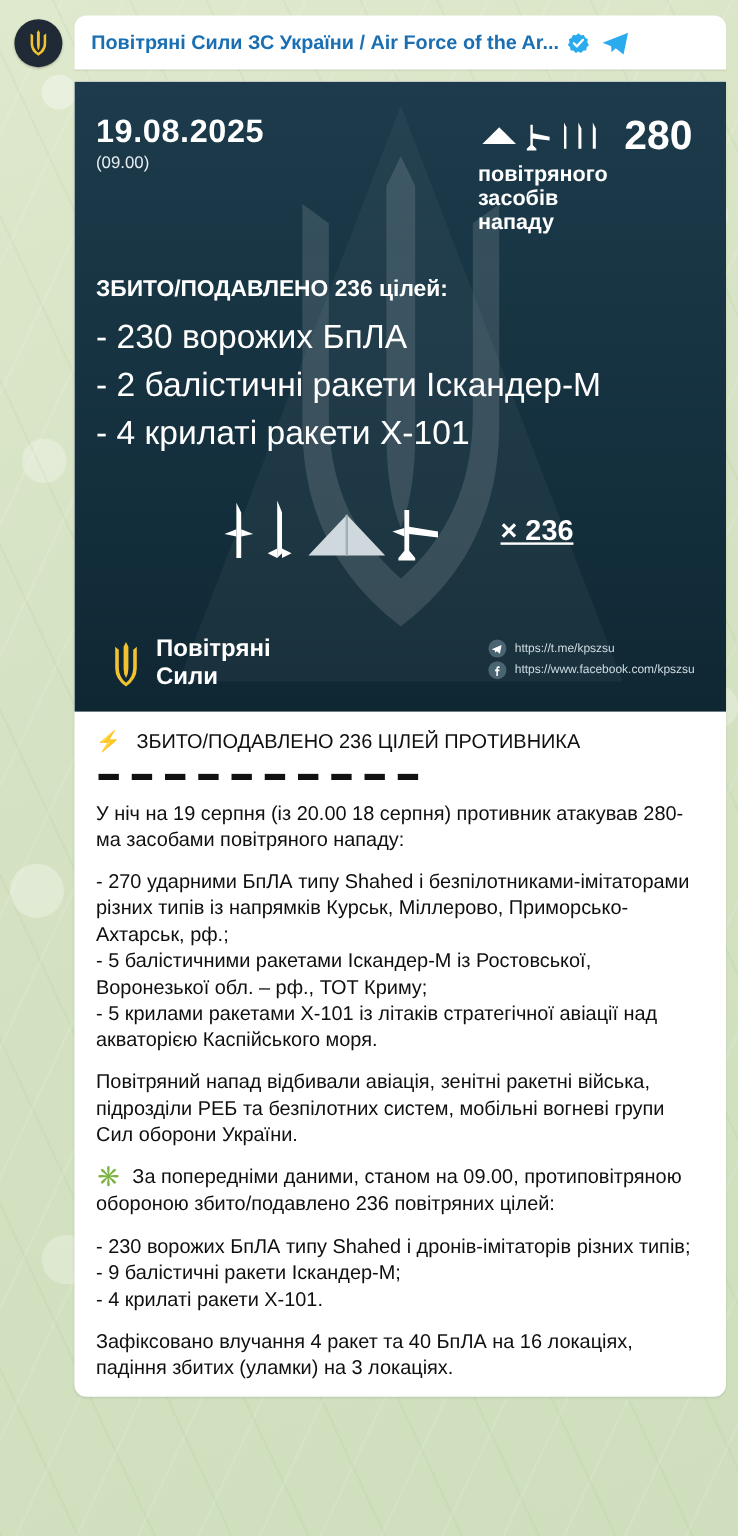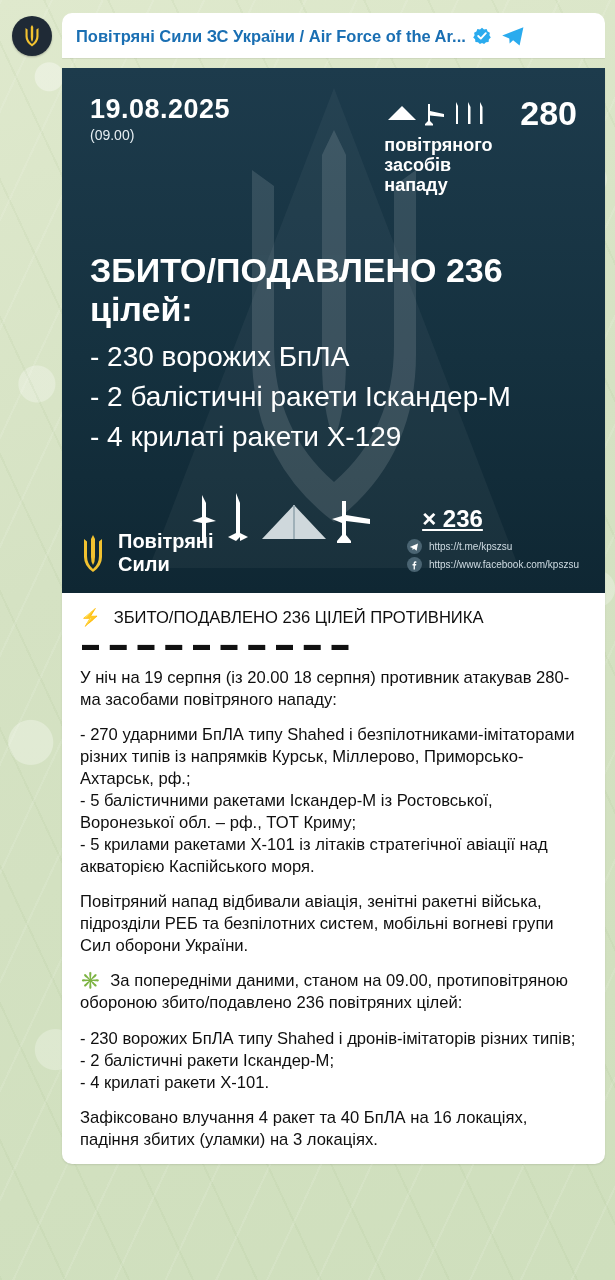--- a/index.html
+++ b/index.html
@@ -125,54 +125,54 @@
   .poster .cone {
     position:absolute;
     left: 50%;
     top: 20px;
     transform: translateX(-50%);
     width: 0; height: 0;
     border-left: 185px solid transparent;
     border-right: 185px solid transparent;
     border-bottom: 480px solid rgba(255,255,255,0.045);
   }
-  .poster-inner { position: relative; z-index: 3; padding: 26px 28px 0 28px; }
+  .poster-inner { position: relative; z-index: 3; padding: 26px 28px 0 18px; }
 
   .poster-top { display: flex; justify-content: space-between; align-items: flex-start; }
   .date { font-size: 27px; font-weight: bold; letter-spacing: 0.5px; }
   .time { font-size: 14px; margin-top: 2px; color: #e6eef2; }
 
   .count-block { text-align: left; padding-top: 2px; }
-  .count-line { display: flex; align-items: center; gap: 26px; }
+  .count-line { display: flex; align-items: center; gap: 12px; }
   .count-num { font-size: 34px; font-weight: bold; line-height: 1; }
   .count-label { font-size: 18px; font-weight: bold; line-height: 1.12; margin-top: 5px; }
 
   .headline {
-    margin-top: 56px;
-    font-size: 34px;
+    margin-top: 36px;
+    font-size: 19px;
     font-weight: bold;
   }
   .bullets { margin-top: 8px; font-size: 28px; line-height: 1.42; }
 
   .mid-icons {
     margin-top: 34px;
     display: flex;
     align-items: center;
     justify-content: center;
     gap: 14px;
   }
   .mid-mult { font-size: 24px; font-weight: bold; margin-left: 14px; text-decoration: underline; }
 
   .poster-footer {
     position: absolute;
     left: 0; right: 0; bottom: 18px;
     display: flex;
-    align-items: flex-end;
+    align-items: flex-start;
     justify-content: space-between;
-    padding: 0 26px 0 18px;
+    padding: 0 26px 0 30px;
     z-index: 4;
   }
   .brand { display: flex; align-items: center; gap: 12px; }
   .brand-text { font-size: 20px; font-weight: bold; line-height: 1.12; }
   .links { font-size: 10px; color: #cfdbe2; }
   .link-row { display: flex; align-items: center; gap: 7px; margin: 3px 0; }
   .link-badge {
     width: 15px; height: 15px; border-radius: 50%;
     background: #4a6472;
     display:flex; align-items:center; justify-content:center;
@@ -267,21 +267,21 @@
               <div>засобів</div>
               <div>нападу</div>
             </div>
           </div>
         </div>
 
         <div class="headline">ЗБИТО/ПОДАВЛЕНО 236 цілей:</div>
         <div class="bullets">
           <div>- 230 ворожих БпЛА</div>
           <div>- 2 балістичні ракети Іскандер-М</div>
-          <div>- 4 крилаті ракети Х-129</div>
+          <div>- 4 крилаті ракети Х-101</div>
         </div>
 
         <div class="mid-icons">
           <svg width="210" height="56" viewBox="0 0 210 56">
             <path d="M18 4 L22 12 L22 50 L18 50 Z" fill="#ffffff"></path>
             <path d="M8 30 L18 26 L18 32 Z" fill="#ffffff"></path>
             <path d="M32 30 L22 26 L22 32 Z" fill="#ffffff"></path>
             <path d="M52 2 L56 12 L56 46 L52 50 Z" fill="#ffffff"></path>
             <path d="M44 46 L52 42 L52 50 Z" fill="#ffffff"></path>
             <path d="M64 46 L56 42 L56 50 Z" fill="#ffffff"></path>
@@ -343,21 +343,21 @@
 
       <p class="para">Повітряний напад відбивали авіація, зенітні ракетні війська, підрозділи РЕБ та безпілотних систем, мобільні вогневі групи Сил оборони України.</p>
 
       <p class="para">
         <span class="inline-emoji">✳️</span>
         <span>За попередніми даними, станом на 09.00, протиповітряною обороною збито/подавлено 236 повітряних цілей:</span>
       </p>
 
       <p class="para">
         <span>- 230 ворожих БпЛА типу Shahed і дронів-імітаторів різних типів;</span><br>
-        <span>- 2 балістичні ракети Іскандер-М;</span><br>
+        <span>- 9 балістичні ракети Іскандер-М;</span><br>
         <span>- 4 крилаті ракети Х-101.</span>
       </p>
 
       <p class="para">Зафіксовано влучання 4 ракет та 40 БпЛА на 16 локаціях, падіння збитих (уламки) на 3 локаціях.</p>
     </div>
 
   </div>
 </div>
 
 </body></html>

